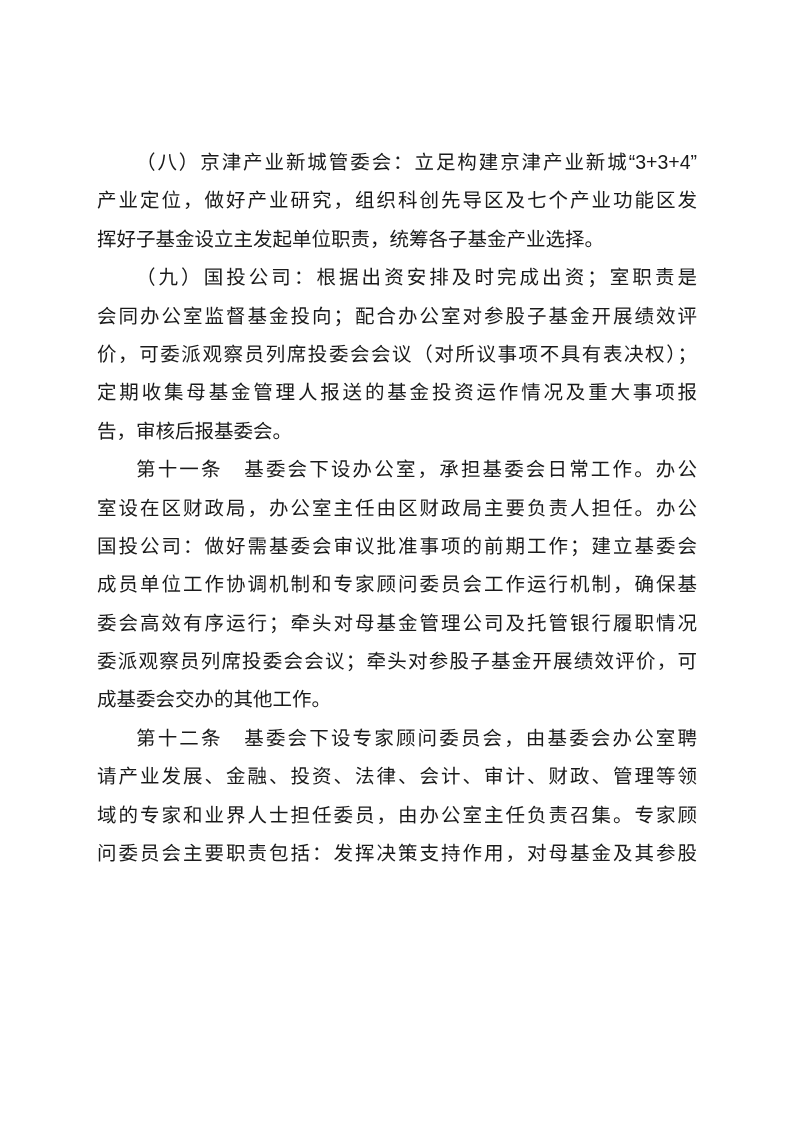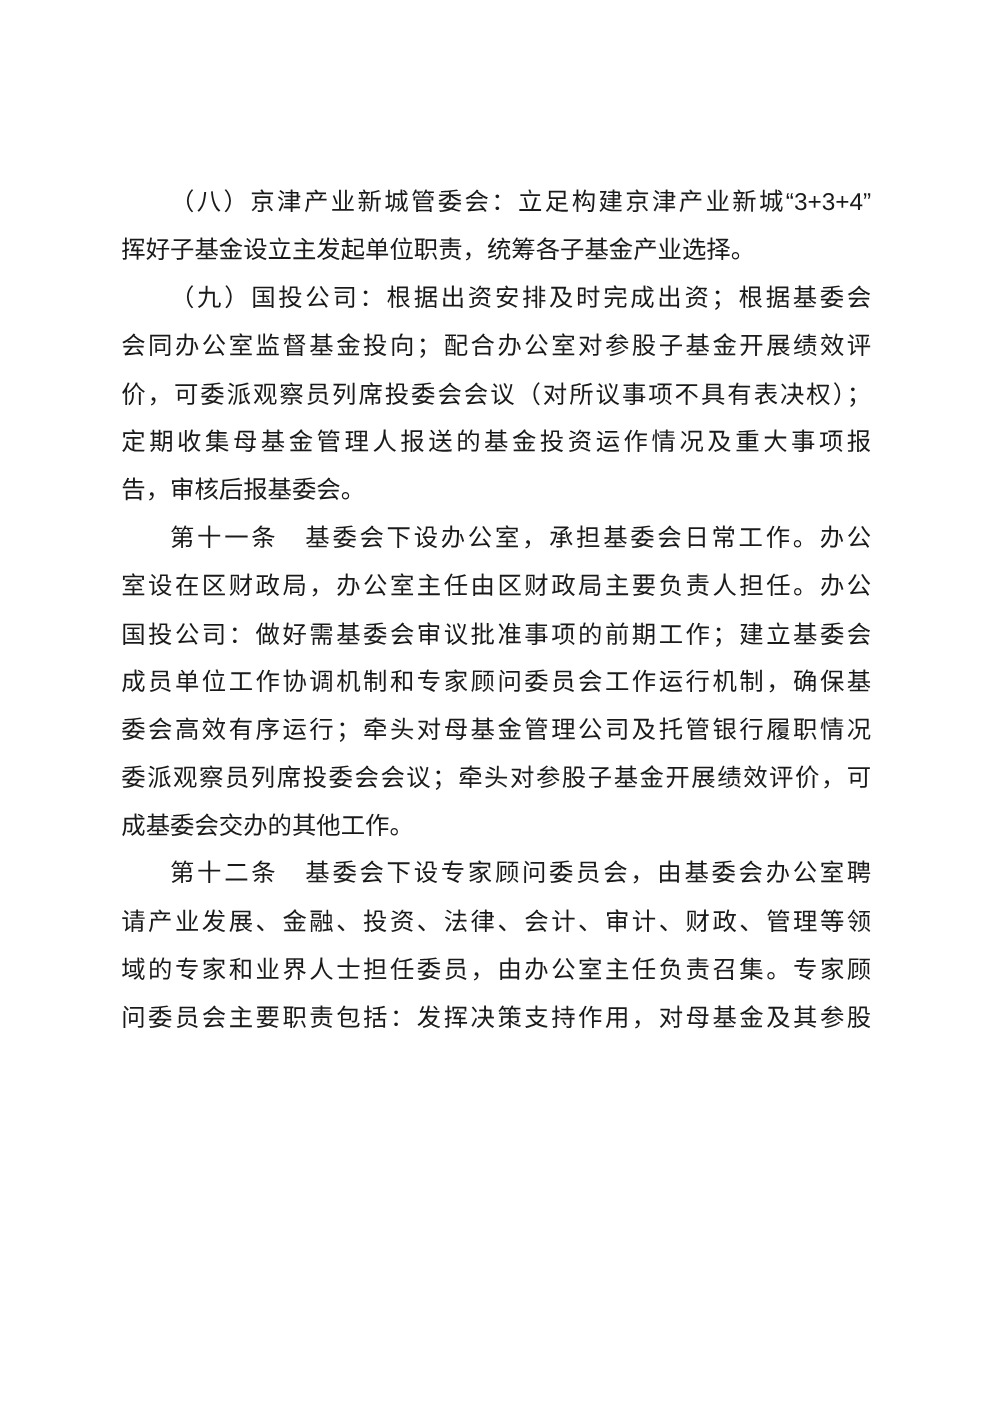--- a/index.html
+++ b/index.html
@@ -63,22 +63,23 @@
     display: inline-block;
     margin: 0 11px;
   }
 </style>
 </head>
 <body>
 
 <div class="page">
   <div class="textblock">
     <div class="line indent">（八）京津产业新城管委会：立足构建京津产业新城“3+3+4”</div>
+    <div class="line">产业定位，做好产业研究，组织科创先导区及七个产业功能区发</div>
     <div class="line short">挥好子基金设立主发起单位职责，统筹各子基金产业选择。</div>
-    <div class="line indent">（九）国投公司：根据出资安排及时完成出资；根据基委会</div>
+    <div class="line indent">（九）国投公司：根据出资安排及时完成出资；室职责是</div>
     <div class="line">会同办公室监督基金投向；配合办公室对参股子基金开展绩效评</div>
     <div class="line">价，可委派观察员列席投委会会议（对所议事项不具有表决权）；</div>
     <div class="line">定期收集母基金管理人报送的基金投资运作情况及重大事项报</div>
     <div class="line short">告，审核后报基委会。</div>
     <div class="line indent">第十一条　基委会下设办公室，承担基委会日常工作。办公</div>
     <div class="line">室设在区财政局，办公室主任由区财政局主要负责人担任。办公</div>
     <div class="line">国投公司：做好需基委会审议批准事项的前期工作；建立基委会</div>
     <div class="line">成员单位工作协调机制和专家顾问委员会工作运行机制，确保基</div>
     <div class="line">委会高效有序运行；牵头对母基金管理公司及托管银行履职情况</div>
     <div class="line">委派观察员列席投委会会议；牵头对参股子基金开展绩效评价，可</div>

